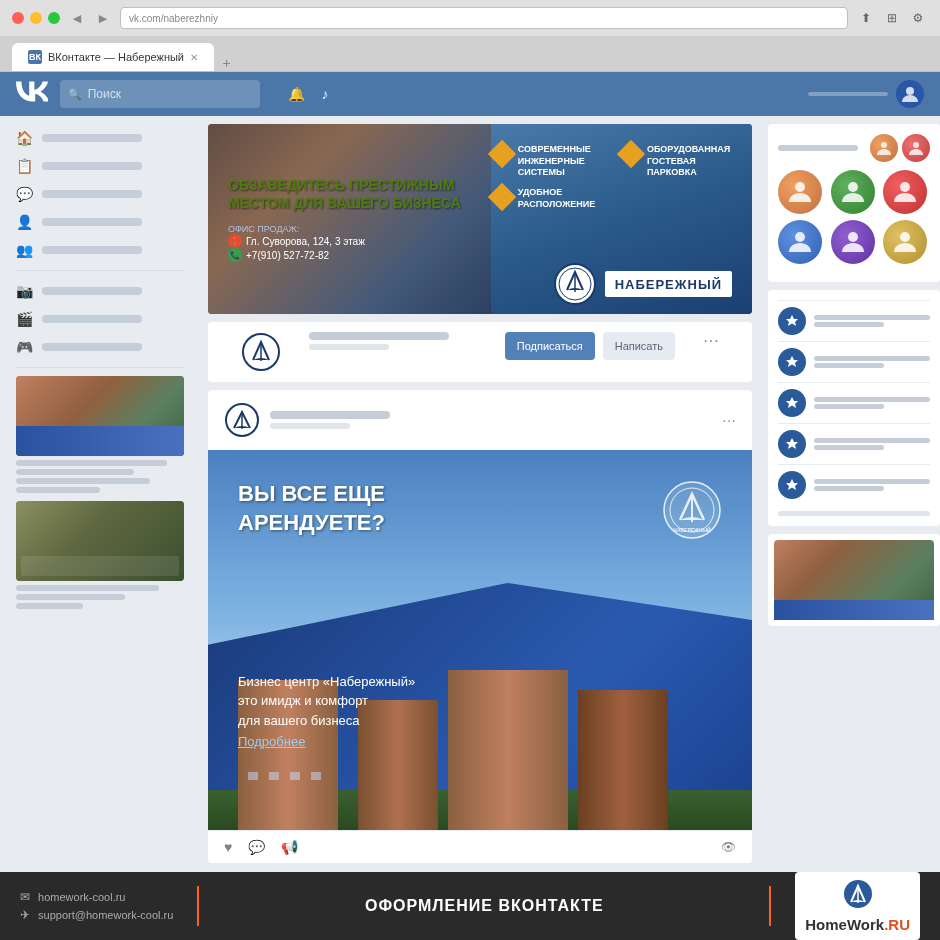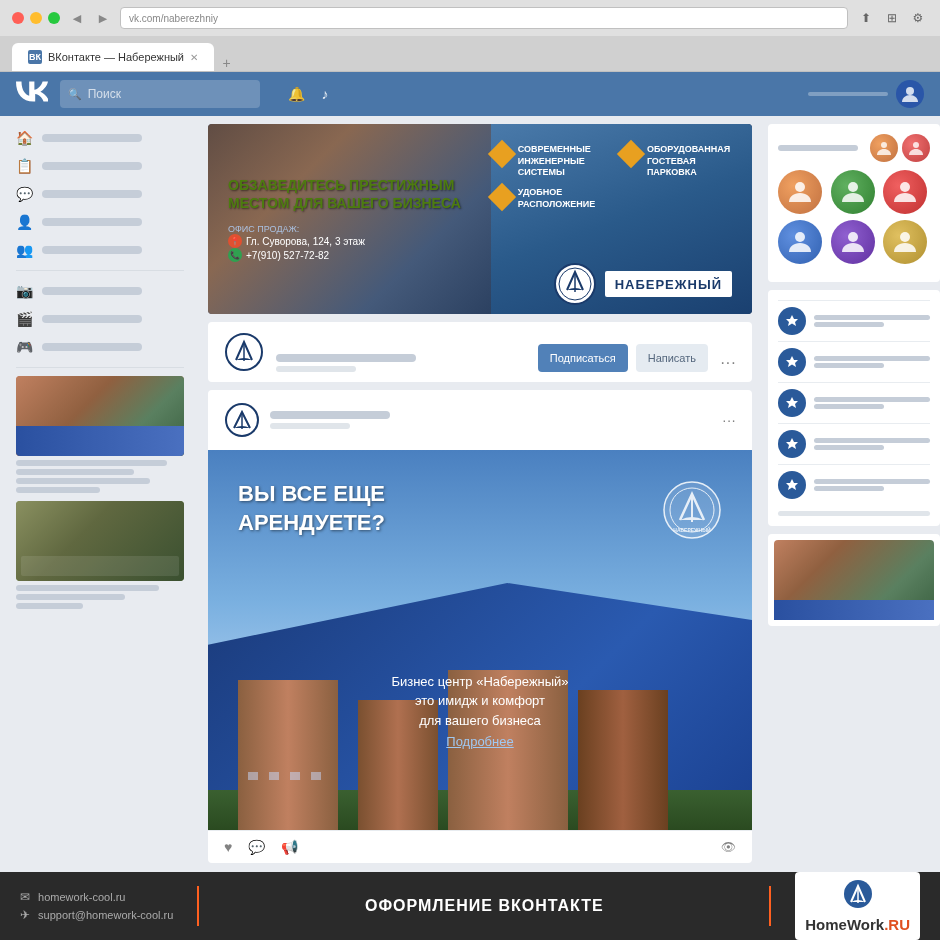--- a/index.html
+++ b/index.html
@@ -128,25 +128,25 @@
     .icon-phone { background: #30a050; color: white; }
     .banner-office-text { color: white; font-size: 10px; }
     .banner-content-right { position: absolute; right: 10px; top: 20px; width: 46%; display: grid; grid-template-columns: 1fr 1fr; gap: 8px; }
     .banner-feature { display: flex; align-items: flex-start; gap: 6px; }
     .feature-text { color: white; font-size: 9px; font-weight: bold; line-height: 1.3; text-transform: uppercase; }
 
     
     .profile-strip {
       background: white;
       border-radius: 4px;
-      padding: 10px 16px;
+      padding: 10px 33px;
       margin-bottom: 8px;
       display: flex;
-      align-items: flex-end;
-      gap: 12px;
+      align-items: flex-start;
+      gap: 28px;
     }
     .profile-info { flex: 1; }
     .profile-name-bar { height: 8px; background: #c5cdd8; border-radius: 4px; width: 140px; margin-bottom: 4px; }
     .profile-sub-bar { height: 6px; background: #e0e5ea; border-radius: 3px; width: 80px; }
     .profile-actions { display: flex; gap: 8px; }
     .profile-action-btn { height: 28px; border-radius: 4px; padding: 0 12px; font-size: 11px; display: flex; align-items: center; }
     .btn-primary { background: #5181b8; color: white; }
     .btn-secondary { background: #e5ebf1; color: #55677d; }
     .profile-dots { color: #828282; font-size: 16px; }
 
@@ -482,21 +482,21 @@
 
                 <svg width="60" height="60" viewBox="0 0 60 60" style="opacity:0.85;">
                   <circle cx="30" cy="30" r="28" fill="rgba(255,255,255,0.15)" stroke="white" stroke-width="1.5"></circle>
                   <circle cx="30" cy="30" r="22" fill="none" stroke="white" stroke-width="1"></circle>
                   <path d="M18 40 L30 14 L42 40" fill="none" stroke="white" stroke-width="2.5"></path>
                   <line x1="30" y1="14" x2="30" y2="42" stroke="white" stroke-width="2"></line>
                   <path d="M18 40 Q30 34 42 40" fill="white"></path>
                   <text x="30" y="52" font-size="5" fill="white" text-anchor="middle" font-weight="bold">НАБЕРЕЖНЫЙ</text>
                 </svg>
               </div>
-              <div style="margin-top:auto;text-align:center;">
+              <div style="margin-top:auto;">
                 <div class="post-subtext">
                   Бизнес центр «Набережный»<br>это имидж и комфорт<br>для вашего бизнеса
                 </div>
                 <div class="post-link" style="margin-top:4px;display:inline-block;">Подробнее</div>
               </div>
             </div>
           </div>
 
           <div class="post-footer">
             <div class="post-action">

